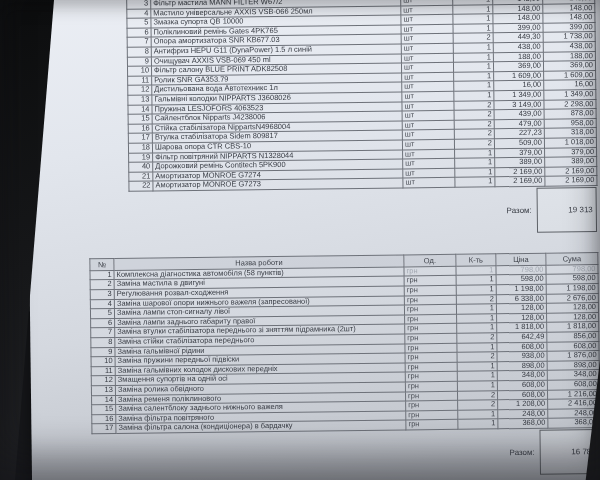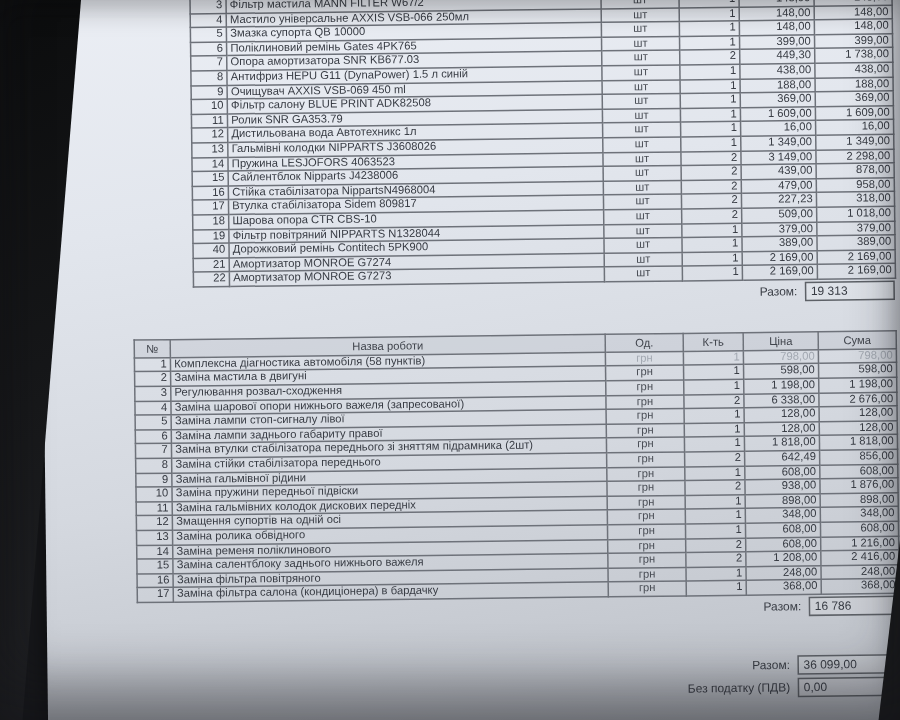--- a/index.html
+++ b/index.html
@@ -20,36 +20,36 @@
     border:1px solid #6e727a;
     font-size:7.5px;line-height:8.6px;
     color:#383c44;
     padding:0 2px;overflow:hidden;white-space:nowrap;
     font-weight:normal;
   }
   .parts-table{margin-left:100px;width:468px;margin-top:14px;}
   .works-table{margin-left:60px;width:508px;margin-top:20px;}
   .c-num{text-align:right;}
   .c-name{text-align:left;}
-  .c-unit{text-align:center;color:#4a4e56;}
+  .c-unit{color:#4a4e56;}
   .c-qty{text-align:right;}
   .c-price{text-align:right;}
   .c-sum{text-align:right;}
   .works-table thead td{text-align:center;color:#40444c;background:rgba(160,165,175,0.18);line-height:11px;}
   .works-table tbody tr:first-child .c-unit,
   .works-table tbody tr:first-child .c-qty,
   .works-table tbody tr:first-child .c-price,
   .works-table tbody tr:first-child .c-sum{color:#a3a9b2;}
   .total-row{display:flex;justify-content:flex-end;align-items:center;margin-top:1px;}
   .total-row.t1{width:568px;}
   .total-row.t2{width:568px;}
   .total-label{font-size:8px;color:#3a3e46;margin-right:5px;}
   .total-box{
     width:52px;border:1px solid #5d6167;font-size:8px;color:#383c44;
-    padding:1px 3px;background:rgba(255,255,255,0.12);
+    text-align:right;padding:17px 3px;background:rgba(255,255,255,0.12);
   }
   .summary{margin-top:26px;}
   .summary .total-row{margin-top:2px;width:568px;}
   .summary .total-box{width:60px;}
   .left-shadow{
     position:absolute;left:0;top:0;width:70px;height:480px;z-index:5;
     background:linear-gradient(160deg,#0c0d0e 0%,#17181a 55%,#202124 100%);
     clip-path:polygon(0 0,54px 0,15px 100%,0 100%);
   }
   .corner-shadow{

